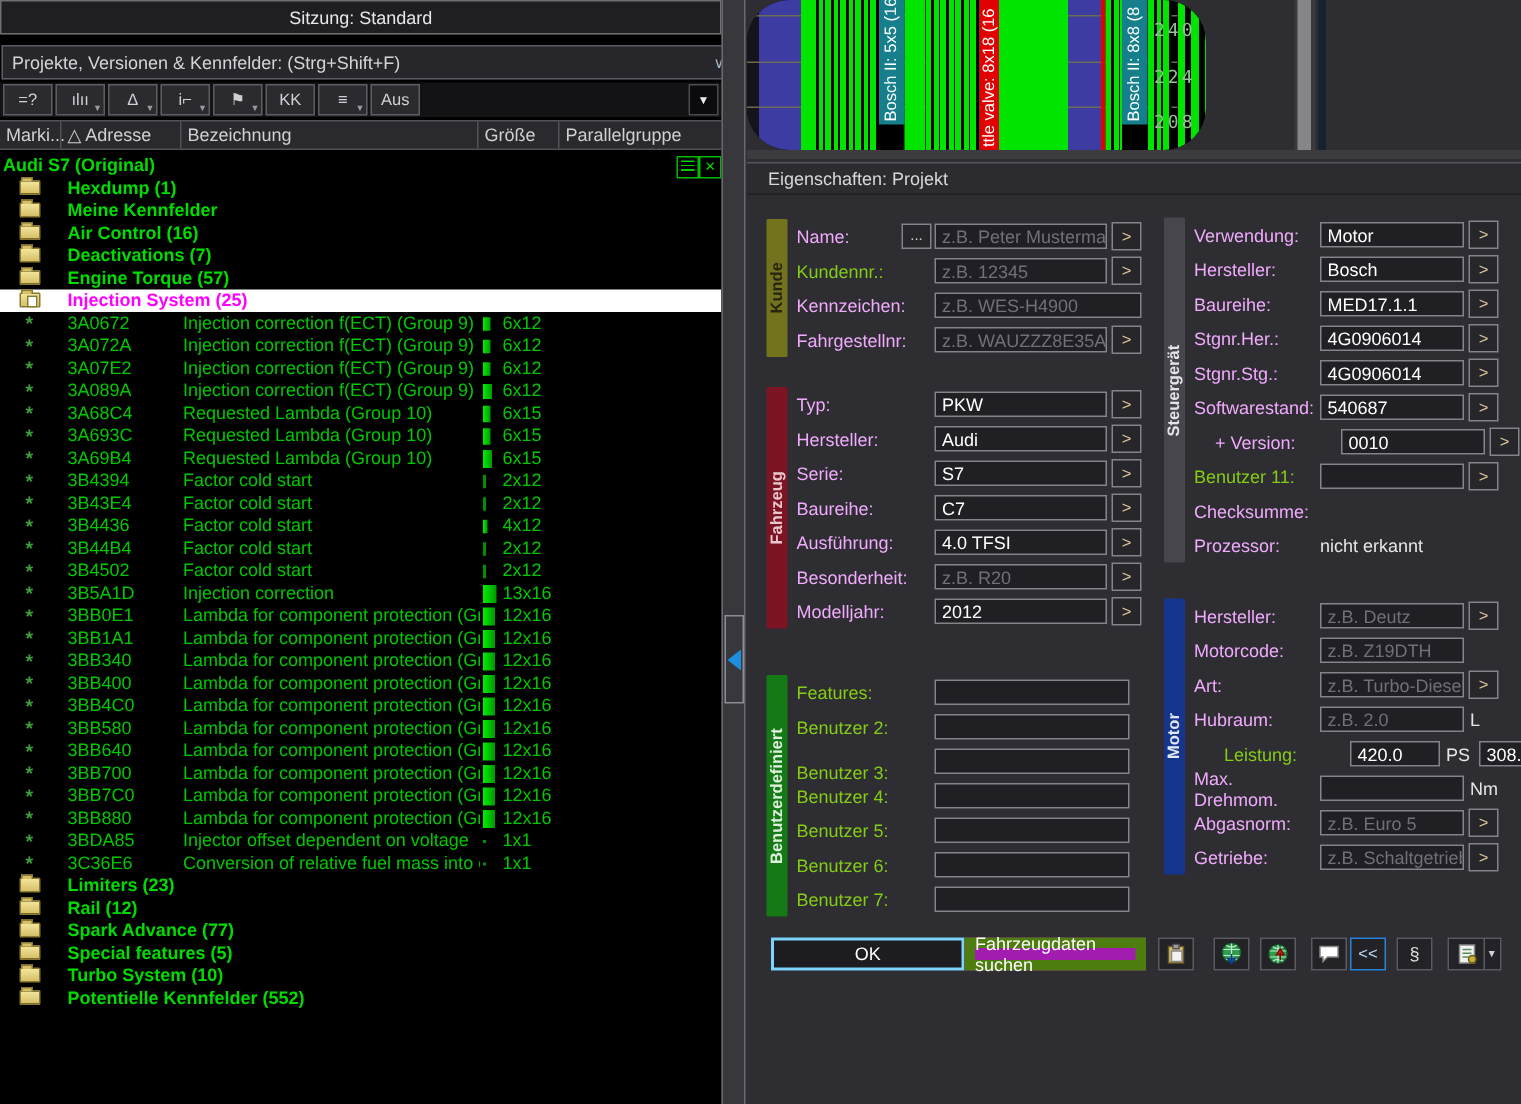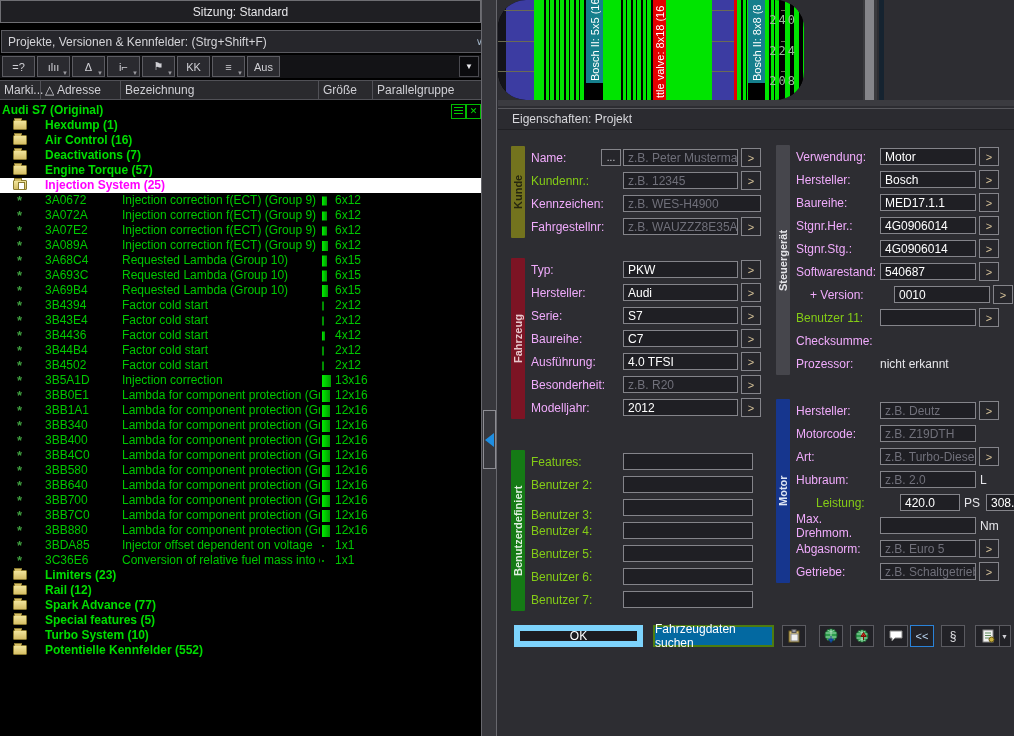--- a/index.html
+++ b/index.html
@@ -86,22 +86,22 @@
   .finput{height:17px;background:#1f1f24;border:1px solid #84848a;color:#fff;font-size:12px;padding:0 4px;
           display:flex;align-items:center;white-space:nowrap;overflow:hidden;box-sizing:border-box;}
   .finput.ph{color:#70707a;}
   .farrow{width:20px;height:19px;margin-left:3px;flex-shrink:0;background:#26262b;border:1px solid #84848a;
           color:#d8c49a;display:flex;align-items:center;justify-content:center;font-size:11px;box-sizing:border-box;}
   .funit{margin-left:4px;font-size:12px;color:#e6e6ea;}
   .fstatic{font-size:12px;color:#e6e6ea;}
   
   .btnrow{position:absolute;left:0;top:620px;right:0;height:32px;display:flex;align-items:center;padding-left:16px;}
   .btn{height:22px;font-size:12px;color:#fff;display:flex;align-items:center;justify-content:center;box-sizing:border-box;}
-  .btn-ok{width:129px;background:#1c1c21;border:6px solid #7dd3fc;}
-  .btn-red{width:121px;background:#0369a1;border:2px solid #4d7c0f;margin-left:10px;}
+  .btn-ok{width:129px;background:#1c1c21;border:2px solid #7dd3fc;}
+  .btn-red{width:121px;background:#a21caf;border:7px solid #4d7c0f;}
   .ibtn{width:24px;height:22px;background:#222227;border:1px solid #5a5a60;display:flex;align-items:center;
         justify-content:center;box-sizing:border-box;}
   .ibtn.blue{border-color:#2a82d8;color:#bcd8f4;font-size:11px;}
   .ibtn.para{color:#e0e0e4;font-size:12px;}
   .ibtn.wide{width:36px;position:relative;}
   .ibtn.wide .dd{position:absolute;right:1px;top:0;bottom:0;width:9px;border-left:1px solid #5a5a60;
                  display:flex;align-items:center;justify-content:center;color:#cfcfd4;font-size:7px;}
 </style>
 </head>
 <body>
@@ -159,20 +159,24 @@
         <div class="trow troot">
           <span class="tname">Audi S7 (Original)</span>
           <span class="mini lines">
             <i></i>
           </span>
           <span class="mini close">✕</span>
         </div>
         <div class="trow">
           <span class="fold"></span>
           <span class="tname">Hexdump (1)</span>
+        </div>
+        <div class="trow">
+          <span class="fold"></span>
+          <span class="tname">Meine Kennfelder</span>
         </div>
         <div class="trow">
           <span class="fold"></span>
           <span class="tname">Air Control (16)</span>
         </div>
         <div class="trow">
           <span class="fold"></span>
           <span class="tname">Deactivations (7)</span>
         </div>
         <div class="trow">

